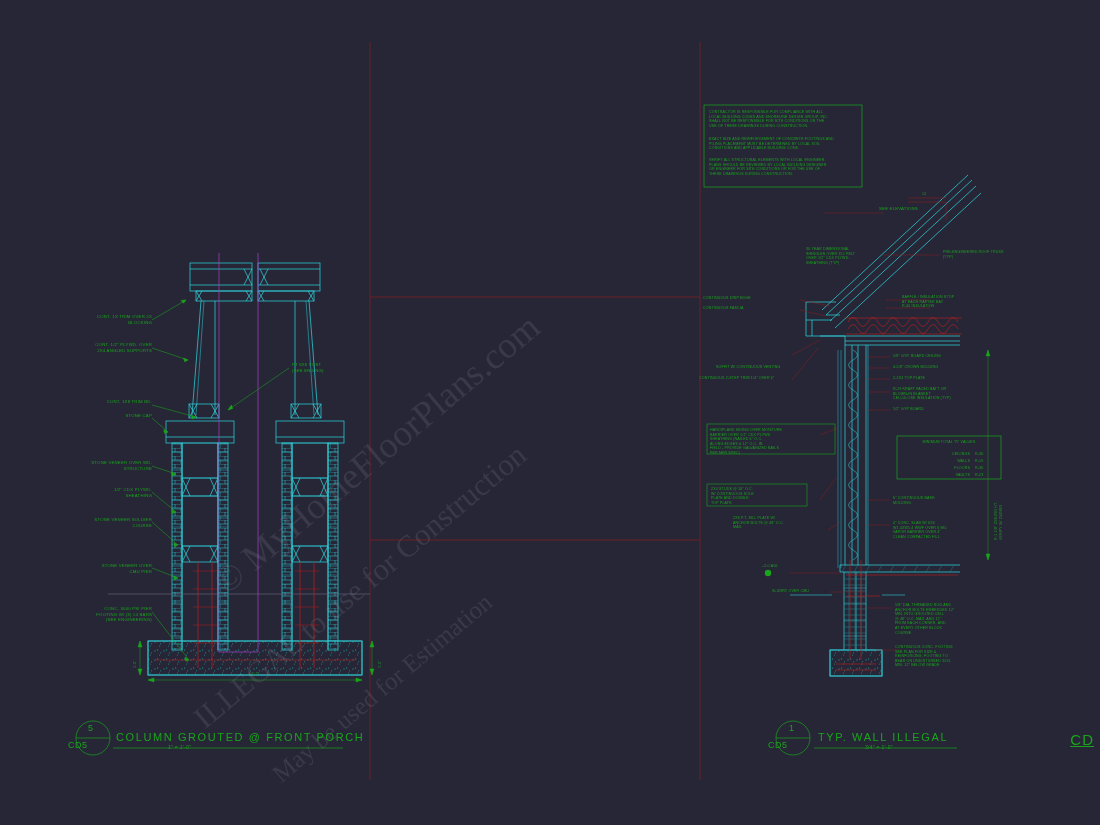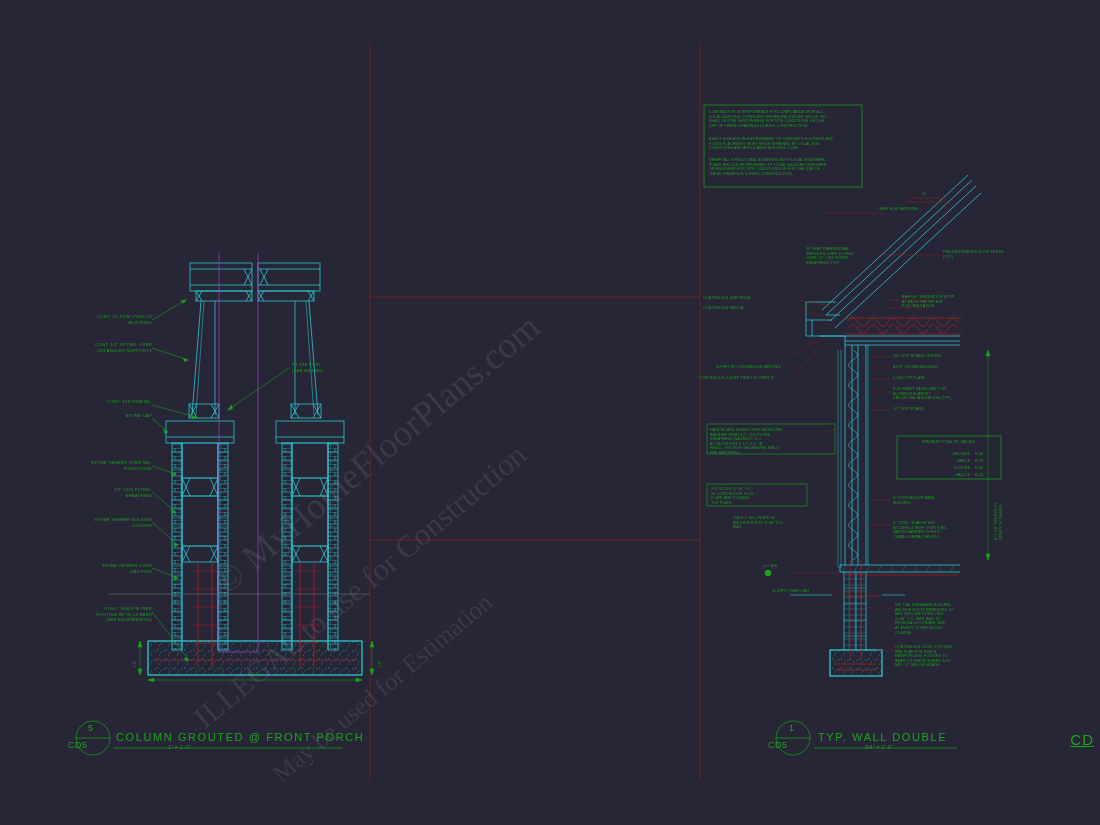--- a/index.html
+++ b/index.html
@@ -580,18 +580,18 @@
   <div class="txt xs vert" style="left:994px; top:540px; width:100px;">8'-1 1/8" CEILING HT.
 VERIFY W/ OWNER</div>
 
   <div class="bubble-num" style="left:88px; top:723px;">5</div>
   <div class="sheet-id" style="left:68px; top:740px;">CD5</div>
   <div class="title-txt" style="left:116px; top:731px;">COLUMN GROUTED @ FRONT PORCH</div>
   <div class="scale-txt" style="left:168px; top:744px;">1" = 1'-0"</div>
 
   <div class="bubble-num" style="left:789px; top:723px;">1</div>
   <div class="sheet-id" style="left:768px; top:740px;">CD5</div>
-  <div class="title-txt" style="left:818px; top:731px;">TYP. WALL DOUBLE</div>
+  <div class="title-txt" style="left:818px; top:731px;">TYP. WALL ILLEGAL</div>
   <div class="scale-txt" style="left:865px; top:744px;">3/4" = 1'-0"</div>
 
   <div class="corner-id">CD</div>
 
 </div>
 
 </body></html>

